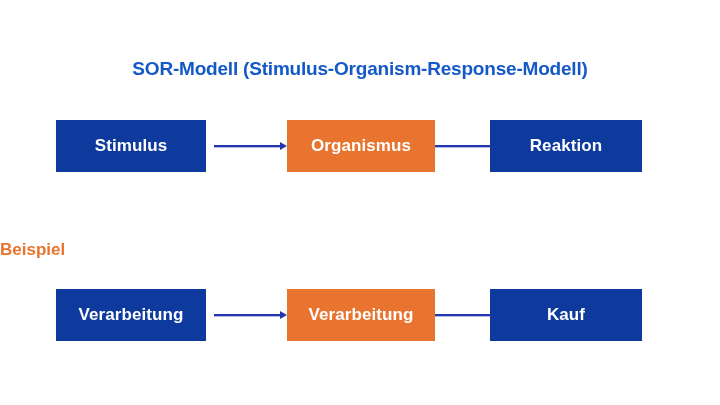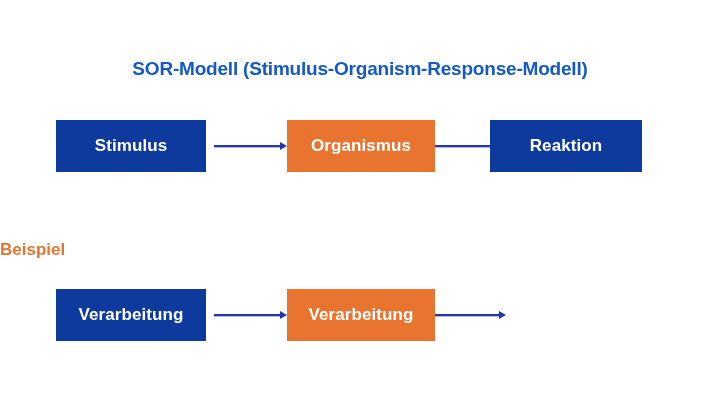--- a/index.html
+++ b/index.html
@@ -110,14 +110,15 @@
   <div class="box blue r2 b1">Verarbeitung</div>
 
   <div class="arrow-line r2-line-a"></div>
   <div class="arrow-head r2-head-a"></div>
 
   <div class="box orange r2 b2">Verarbeitung</div>
 
   <div class="arrow-line r2-line-b"></div>
   <div class="arrow-head r2-head-b"></div>
 
+  <div class="box blue r2 b3">Kauf</div>
 
 </div>
 
 </body></html>

